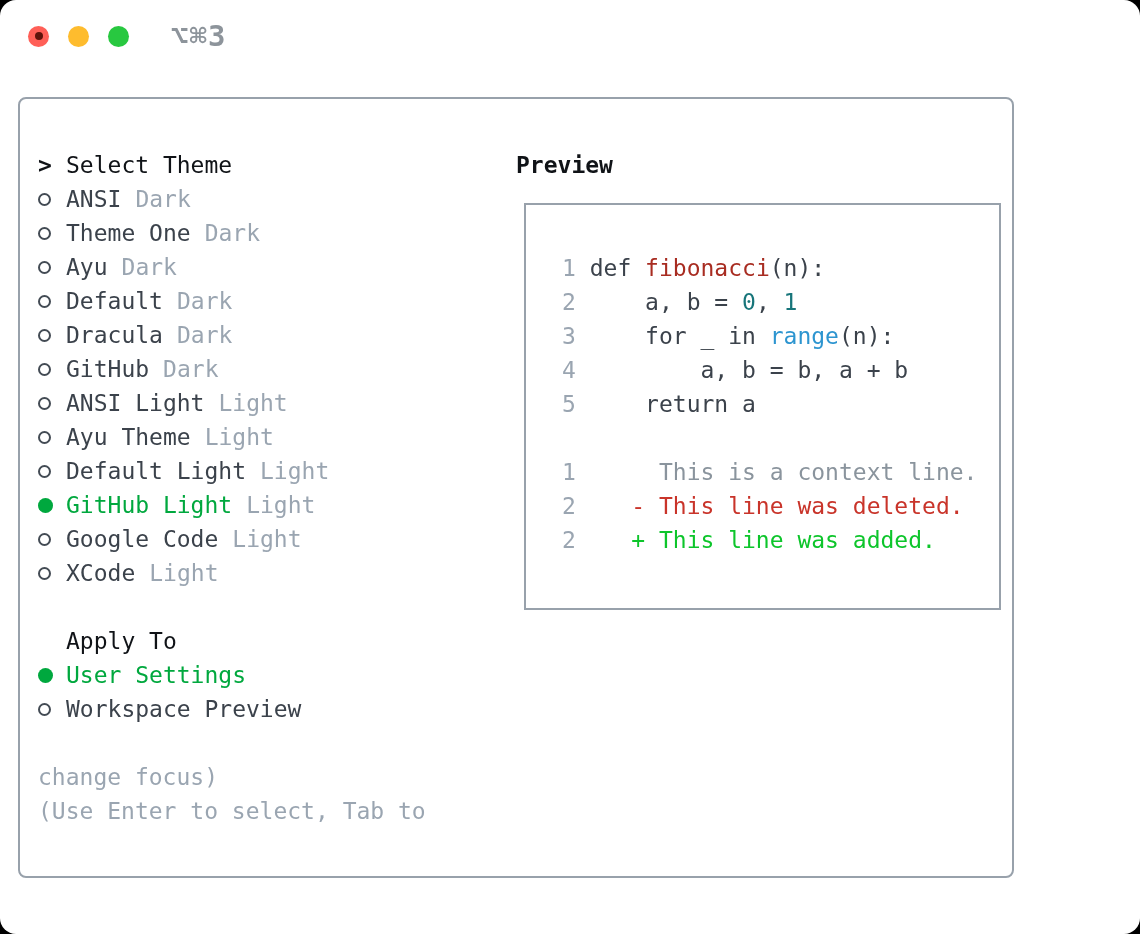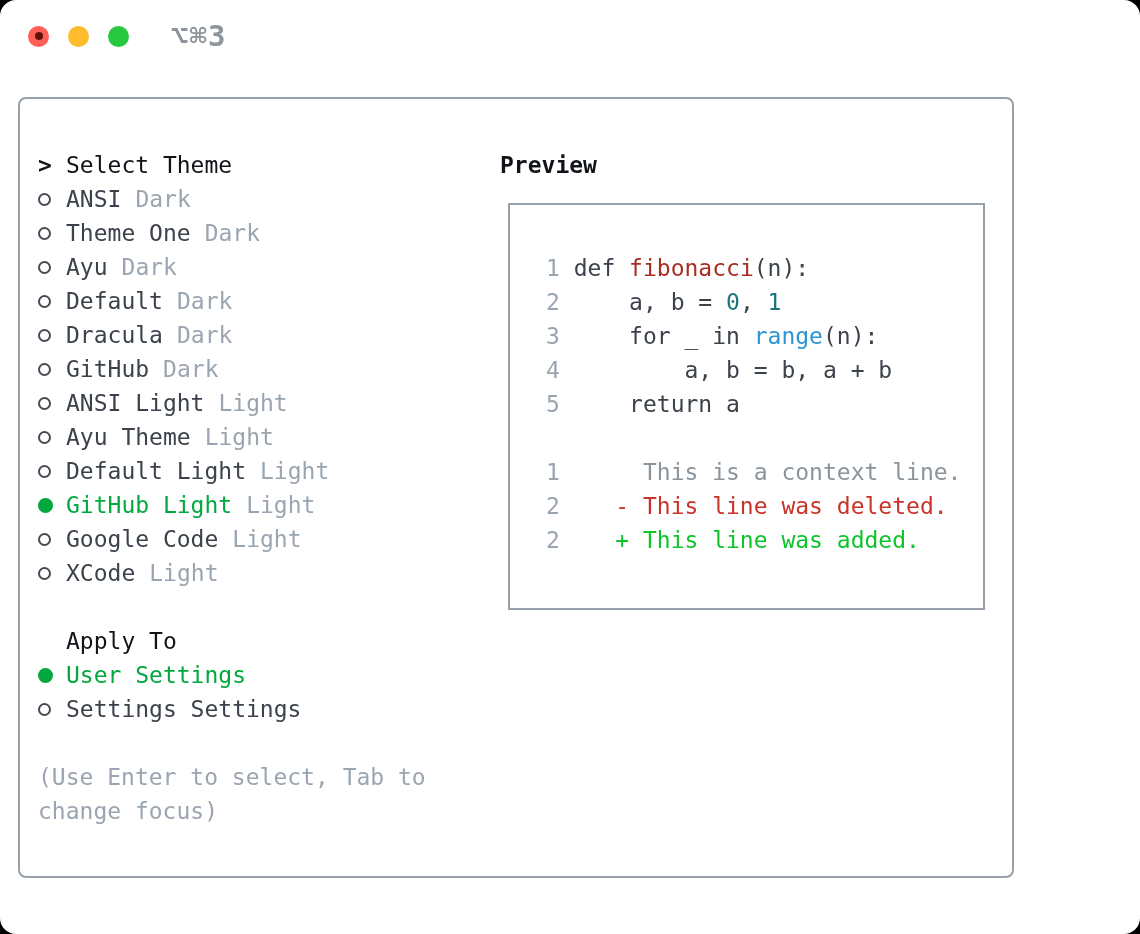--- a/index.html
+++ b/index.html
@@ -53,21 +53,21 @@
     display:inline-block; width:13px; height:13px; border-radius:50%;
     border:2.5px solid var(--radio-ring); box-sizing:border-box; background:transparent;
   }
   .radio.sel{width:15px; height:15px; border:none; background:var(--accent-green);}
   .name{color:var(--text-dark);}
   .name.green{color:var(--accent-green);}
   .tag{color:var(--muted-gray); margin-left:14px;}
   .gap{height:34px;}
   .help-line{height:34px; line-height:34px; font-size:23px; color:var(--muted-gray); white-space:pre;}
   
-  .right-col{position:absolute; left:480px; top:49px; width:500px;}
+  .right-col{position:absolute; left:496px; top:49px; width:500px;}
   .preview-hdr{height:34px; line-height:34px; font-size:23px; font-weight:bold; color:var(--text-black);}
   .preview-box{
     margin-left:8px; margin-top:21px; width:477px; height:407px;
     border:2px solid var(--border-gray); box-sizing:border-box;
     padding:46px 0 0 36px; overflow:hidden; background:#fff;
   }
   .cline{height:34px; line-height:34px; font-size:23px; white-space:pre;}
   .c-num{color:var(--line-number);}
   .c-plain{color:var(--code-plain);}
   .c-func{color:var(--code-function-red);}
@@ -116,27 +116,27 @@
 
       <div class="gap"></div>
 
       <div class="row">
         <span class="bullet"></span>
         <span class="subhdr">Apply To</span>
       </div>
 
       <div id="apply-list">
           <div class="row"><span class="bullet"><i class="radio sel"></i></span><span class="name green">User Settings</span></div>
-          <div class="row"><span class="bullet"><i class="radio"></i></span><span class="name">Settings Settings</span></div>
+          <div class="row"><span class="bullet"><i class="radio"></i></span><span class="name">Workspace Preview</span></div>
         </div>
 
       <div class="gap"></div>
 
+      <div class="help-line">change focus)</div>
       <div class="help-line">(Use Enter to select, Tab to</div>
-      <div class="help-line">change focus)</div>
     </div>
 
     <div class="right-col">
       <div class="preview-hdr">Preview</div>
       <div class="preview-box" id="preview-box">
           <div class="cline"><span class="c-num">1</span><span class="c-plain"> def </span><span class="c-func">fibonacci</span><span class="c-plain">(n):</span></div>
           <div class="cline"><span class="c-num">2</span><span class="c-plain">     a, b = </span><span class="c-teal">0</span><span class="c-plain">, </span><span class="c-teal">1</span></div>
           <div class="cline"><span class="c-num">3</span><span class="c-plain">     for _ in </span><span class="c-blue">range</span><span class="c-plain">(n):</span></div>
           <div class="cline"><span class="c-num">4</span><span class="c-plain">         a, b = b, a + b</span></div>
           <div class="cline"><span class="c-num">5</span><span class="c-plain">     return a</span></div>

